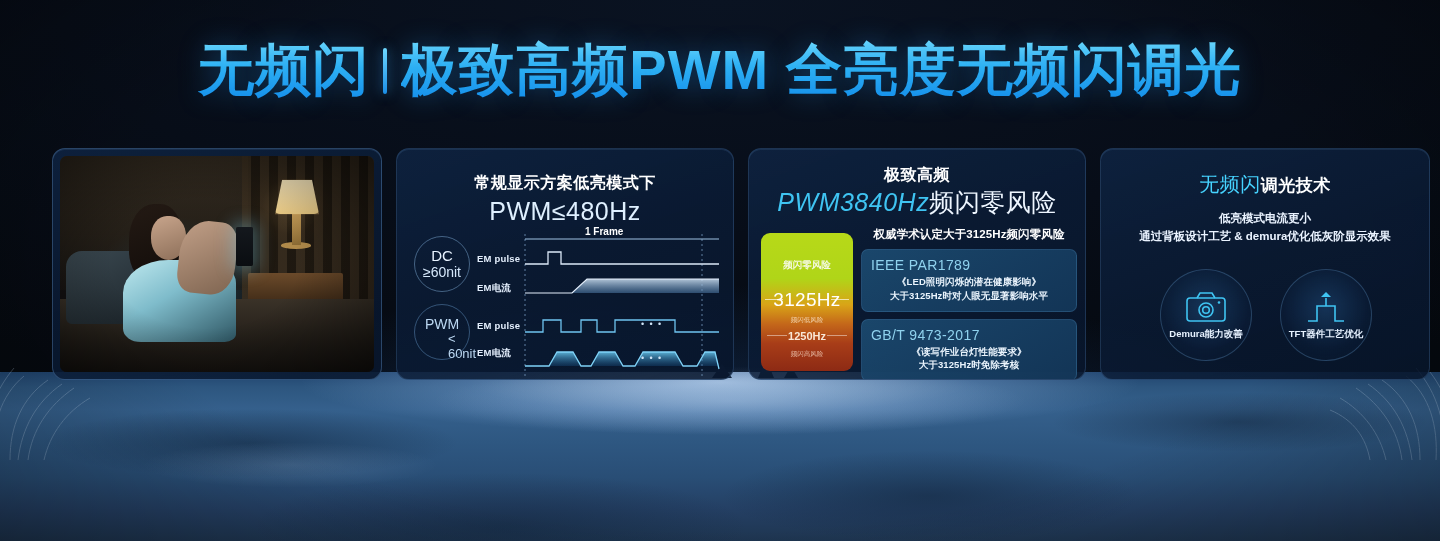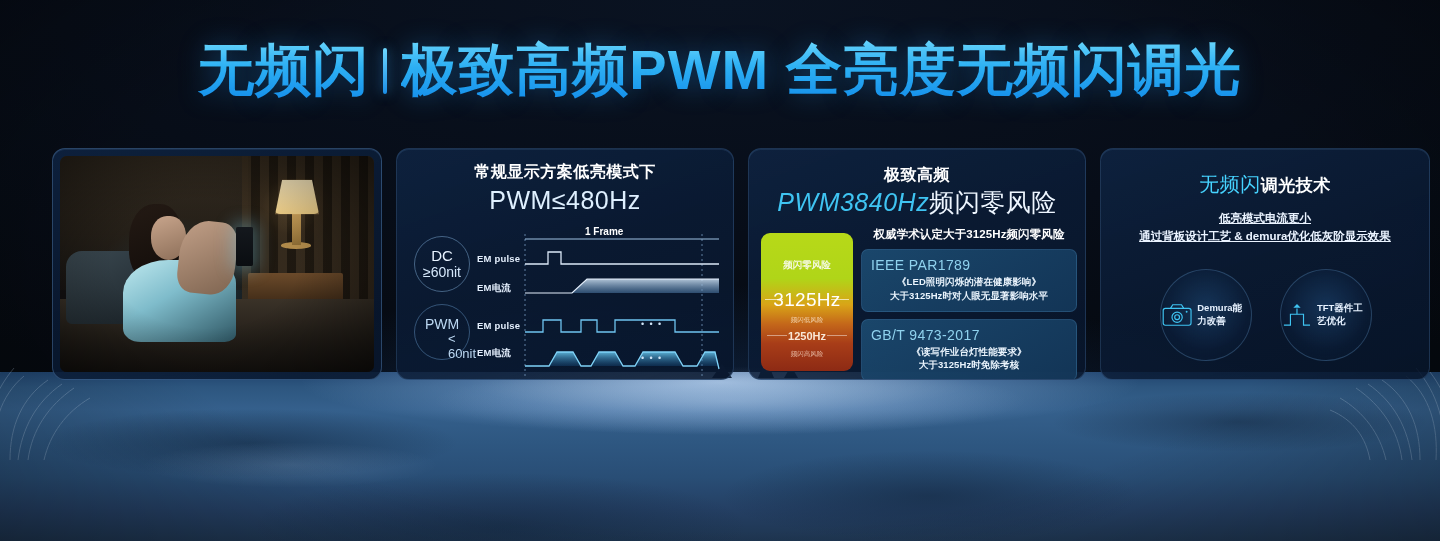--- a/index.html
+++ b/index.html
@@ -128,21 +128,21 @@
     box-shadow:0 0 16px 5px rgba(120,200,230,.35);}
   .ph-vig { inset:0; background:radial-gradient(ellipse 78% 78% at 46% 50%, rgba(0,0,0,0) 38%, rgba(0,0,0,.62) 100%);}
 
   
   .c-title1 { text-align:center; color:#ffffff; font-weight:bold; font-size:16px; letter-spacing:.5px; }
   .c-title2 { text-align:center; font-size:25px; letter-spacing:.5px; font-weight:400; }
   .c-title2 .w { color:#eef6ff; }
   .c-title2 .c { color:#3fc4f2;font-style:italic; }
 
   
-  #card-wave .head { padding-top:13px; }
+  #card-wave .head { padding-top:24px; }
   #card-wave .c-title2 { margin-top:3px; color:#dff0ff; }
   .wave-wrap { position:absolute; left:0; top:82px; width:338px; height:150px; }
   .wlabel-circle {
     position:absolute; border-radius:50%;
     border:1px solid rgba(150,200,245,.42);
     display:flex; flex-direction:column; align-items:center; justify-content:center;
     line-height:1.12;
   }
   #circ-dc { left:17px; top:5px; width:56px; height:56px; }
   #circ-pwm{ left:17px; top:73px; width:56px; height:56px; border-color:rgba(120,180,235,.38);}
@@ -177,27 +177,27 @@
   }
   .std-title { font-size:14px; color:#8fd2ee; letter-spacing:.4px; margin-bottom:2px;}
   .std-l { font-size:9.5px; font-weight:bold; color:#e9f3fc; text-align:center; line-height:1.45; letter-spacing:.1px;}
 
   
   #card-tech .head { padding-top:22px; }
   .t-title { text-align:center; font-size:20px; font-weight:bold; letter-spacing:.5px;}
   .t-title .c { color:#46d3ff; font-weight:400; }
   .t-title .w { color:#ffffff; font-size:17px; }
   .t-sub { margin-top:12px; padding:0 20px; text-align:center;
-           font-size:11.5px; font-weight:bold; color:#eaf3ff; line-height:1.55;text-decoration:underline; }
+           font-size:11.5px; font-weight:bold; color:#eaf3ff; line-height:1.55; }
   .t-circles { position:absolute; top:120px; left:0; width:330px; height:105px; display:flex; justify-content:center; gap:28px;}
   .t-circ {
     width:92px; height:92px; border-radius:50%;
     border:1px solid rgba(120,180,235,.26);
     background:radial-gradient(circle at 50% 42%, rgba(40,95,150,.40) 0%, rgba(16,44,82,.18) 62%, rgba(10,28,56,0) 100%);
-    display:flex; flex-direction:row; align-items:center; justify-content:center; gap:4px;
+    display:flex; flex-direction:column; align-items:center; justify-content:center; gap:4px;
   }
   .t-circ .lbl { font-size:9.5px; font-weight:bold; color:#e7f2ff; }
 </style>
 </head>
 <body>
 
 <div id="bg">
   <div class="bg-top"></div>
   <div class="bg-snow">
     <div class="snow-hi" style="left:430px;top:-6px;width:600px;height:70px;"></div>

